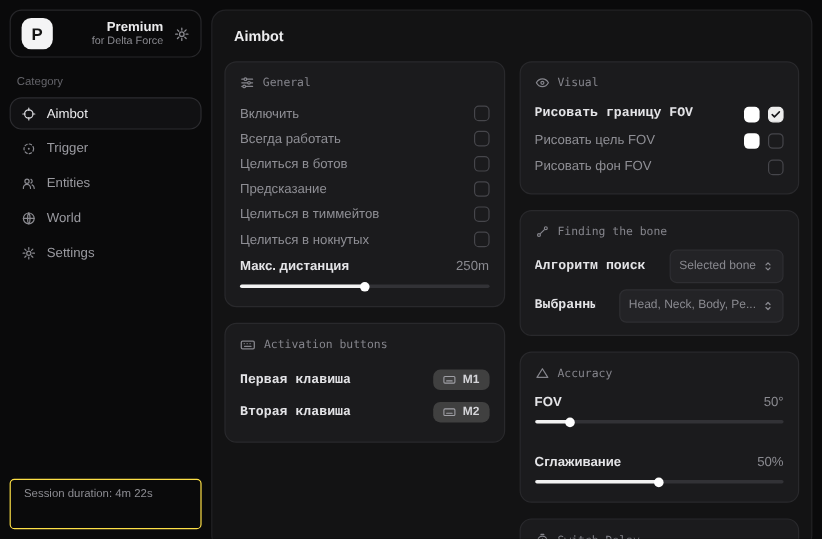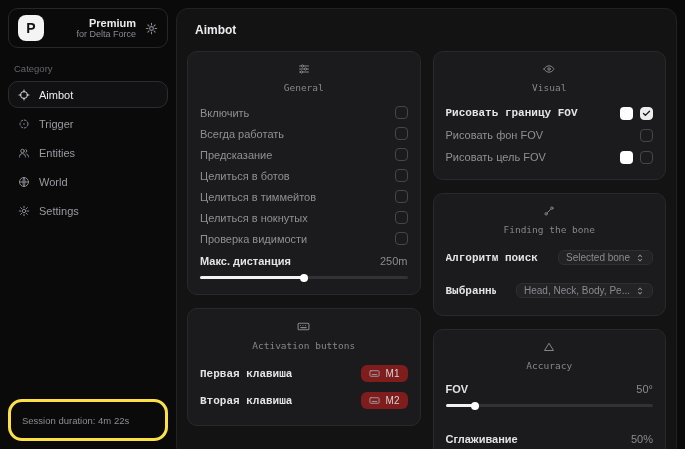--- a/index.html
+++ b/index.html
@@ -34,22 +34,22 @@
   .nav { display:flex; flex-direction:column; gap:2px; }
   .nav-item {
     height:27px; border:1px solid transparent; border-radius:10px;
     display:flex; align-items:center; gap:9px; padding:0 9px;
     font-size:11px; color:#9a9aa0; cursor:pointer;
   }
   .nav-item .icon { color:#8a8a90; }
   .nav-item.selected { border-color:#2c2c30; background:#111113; color:#ececee; }
   .nav-item.selected .icon { color:#d6d6da; }
   .session-card {
-    margin-top:auto; border:3px solid #fde047; border-radius:14px;
-    height:42px; padding:6px 11px; display:flex; align-items:center;
+    margin-top:auto; border:1px solid #fde047; border-radius:4px;
+    height:42px; padding:6px 11px; display:flex; align-items:flex-start;
     font-size:9.5px; color:#8d8d93;
   }
 
   
   .main {
     position:absolute; left:176px; top:8px; right:8px; height:450px;
     background:#131314; border:1px solid #222225; border-radius:12px;
     padding:12px 10px; overflow:hidden;
   }
   .page-title { font-size:12px; font-weight:bold; color:#ececee; margin:2px 8px 14px; }
@@ -57,21 +57,20 @@
   .col { flex:1; display:flex; flex-direction:column; gap:13px; min-width:0; }
 
   .panel {
     background:#1b1b1d; border:1px solid #29292c; border-radius:10px;
     padding:11px 12px;
   }
   .panel-head {
     display:flex; align-items:center; gap:7px;
     font-family:"DejaVu Sans Mono", monospace; font-size:9.5px; color:#85858c;
     margin-bottom:9px;
-    flex-direction:column;
   }
   .row {
     display:flex; align-items:center; justify-content:space-between;
     height:21px; font-size:11px; color:#8f8f95;gap:20px;
   }
   .row.tall { height:27px; }
   .row-label { white-space:nowrap; overflow:hidden; text-overflow:clip; }
   .row-label.strong { color:#e4e4e7; font-weight:bold;font-family:Liberation Mono, monospace; }
   .row-right { display:flex; align-items:center; gap:7px; flex:none; }
 
@@ -90,29 +89,29 @@
     margin-top:6px; margin-bottom:4px; height:3px; border-radius:2px; background:#323236;
     position:relative; cursor:pointer;
   }
   .slider-fill { height:100%; background:#f2f2f2; border-radius:2px; position:relative; }
   .slider-thumb {
     position:absolute; right:-4px; top:50%; transform:translateY(-50%);
     width:8px; height:8px; border-radius:50%; background:#ffffff;
   }
 
   .keybind {
-    background:#7f1d1d; border-radius:6px; padding:3px 8px;
+    background:#404040; border-radius:6px; padding:3px 8px;
     display:flex; align-items:flex-start; gap:6px; color:#d4d4d8;
-    font-size:10px; font-weight:normal; cursor:pointer;
+    font-size:10px; font-weight:bold; cursor:pointer;
   }
   .keybind .icon { color:#a0a0a6; }
 
   .select {
     background:#232326; border:1px solid #2e2e32; border-radius:6px;
-    height:15px; padding:0 7px; display:flex; align-items:center; gap:5px;
+    height:28px; padding:0 7px; display:flex; align-items:center; gap:5px;
     color:#8a8a90; font-size:10px; cursor:pointer;
   }
   .select-sm { width:100px; }
   .select-lg { width:150px; }
   .select-value { flex:1; white-space:nowrap; overflow:hidden; text-overflow:ellipsis; }
   .mb6 { margin-bottom:6px; }
   .mb10 { margin-bottom:23px; }
 </style>
 </head>
 <body>
@@ -208,37 +207,33 @@
         </div>
         <div class="row">
           <span class="row-label">Включить</span>
           <span class="checkbox"></span>
         </div>
         <div class="row">
           <span class="row-label">Всегда работать</span>
           <span class="checkbox"></span>
         </div>
         <div class="row">
+          <span class="row-label">Целиться в ботов</span>
+          <span class="checkbox"></span>
+        </div>
+        <div class="row">
           <span class="row-label">Предсказание</span>
           <span class="checkbox"></span>
         </div>
         <div class="row">
-          <span class="row-label">Целиться в ботов</span>
-          <span class="checkbox"></span>
-        </div>
-        <div class="row">
           <span class="row-label">Целиться в тиммейтов</span>
           <span class="checkbox"></span>
         </div>
         <div class="row">
           <span class="row-label">Целиться в нокнутых</span>
-          <span class="checkbox"></span>
-        </div>
-        <div class="row">
-          <span class="row-label">Проверка видимости</span>
           <span class="checkbox"></span>
         </div>
         <div class="slider-group">
           <div class="slider-head">
             <span class="slider-label">Макс. дистанция</span>
             <span class="slider-value">250m</span>
           </div>
           <div class="slider-track">
             <div class="slider-fill" style="width: 50%;">
                 <span class="slider-thumb"></span>
@@ -301,29 +296,29 @@
           <span class="row-right">
             <span class="swatch" style="background: rgb(255, 255, 255);"></span>
             <span class="checkbox checked">
               <svg width="9" height="9" viewBox="0 0 24 24" fill="none" stroke="currentColor" stroke-width="3.5" stroke-linecap="round" stroke-linejoin="round">
                   <path d="M20 6L9 17l-5-5"></path>
                 </svg>
             </span>
           </span>
         </div>
         <div class="row" style="height:22px">
-          <span class="row-label">Рисовать фон FOV</span>
-          <span class="row-right">
-            <span class="checkbox"></span>
-          </span>
-        </div>
-        <div class="row" style="height:22px">
           <span class="row-label">Рисовать цель FOV</span>
           <span class="row-right">
             <span class="swatch" style="background: rgb(255, 255, 255);"></span>
+            <span class="checkbox"></span>
+          </span>
+        </div>
+        <div class="row" style="height:22px">
+          <span class="row-label">Рисовать фон FOV</span>
+          <span class="row-right">
             <span class="checkbox"></span>
           </span>
         </div>
       </section>
 
       <section class="panel">
         <div class="panel-head">
           <span class="icon">
             <svg width="12" height="12" viewBox="0 0 24 24" fill="none" stroke="currentColor" stroke-width="2" stroke-linecap="round">
                 <path d="M9 15l6-6"></path>

